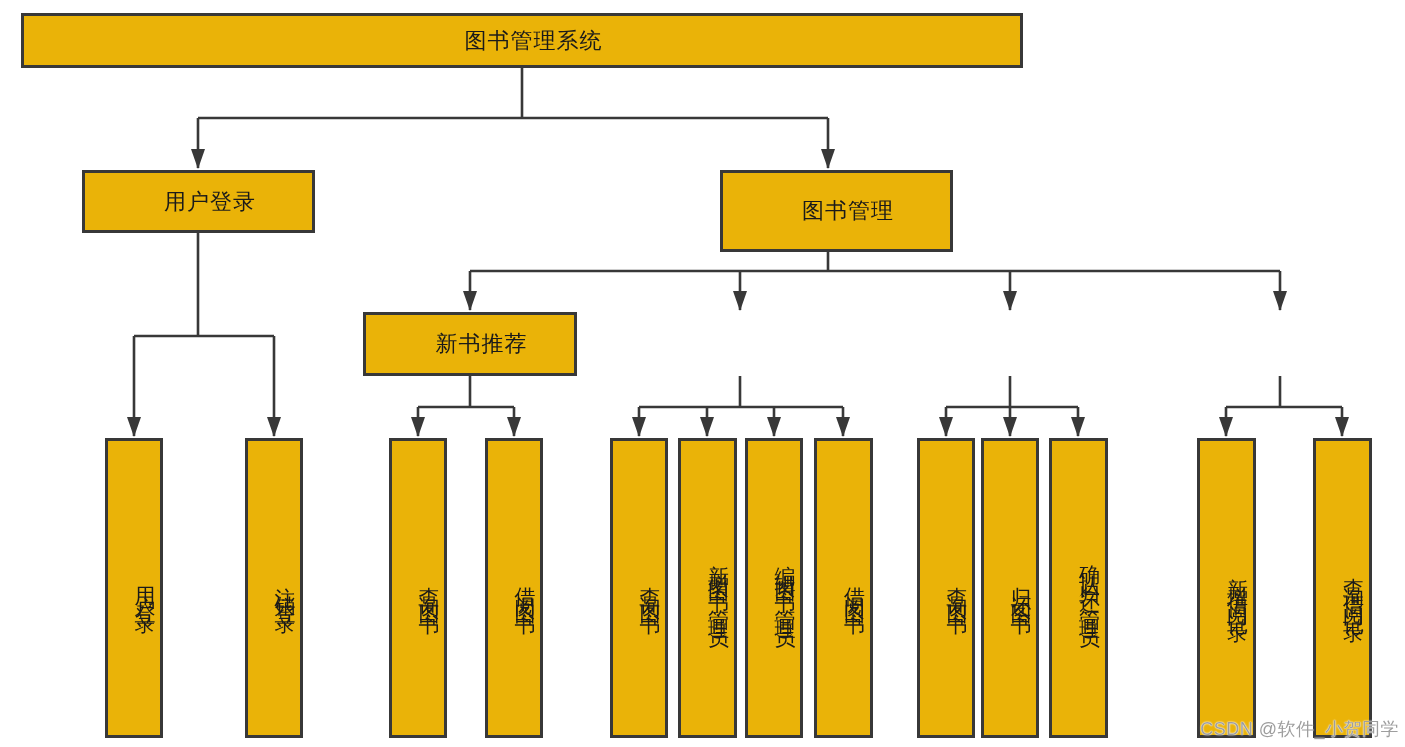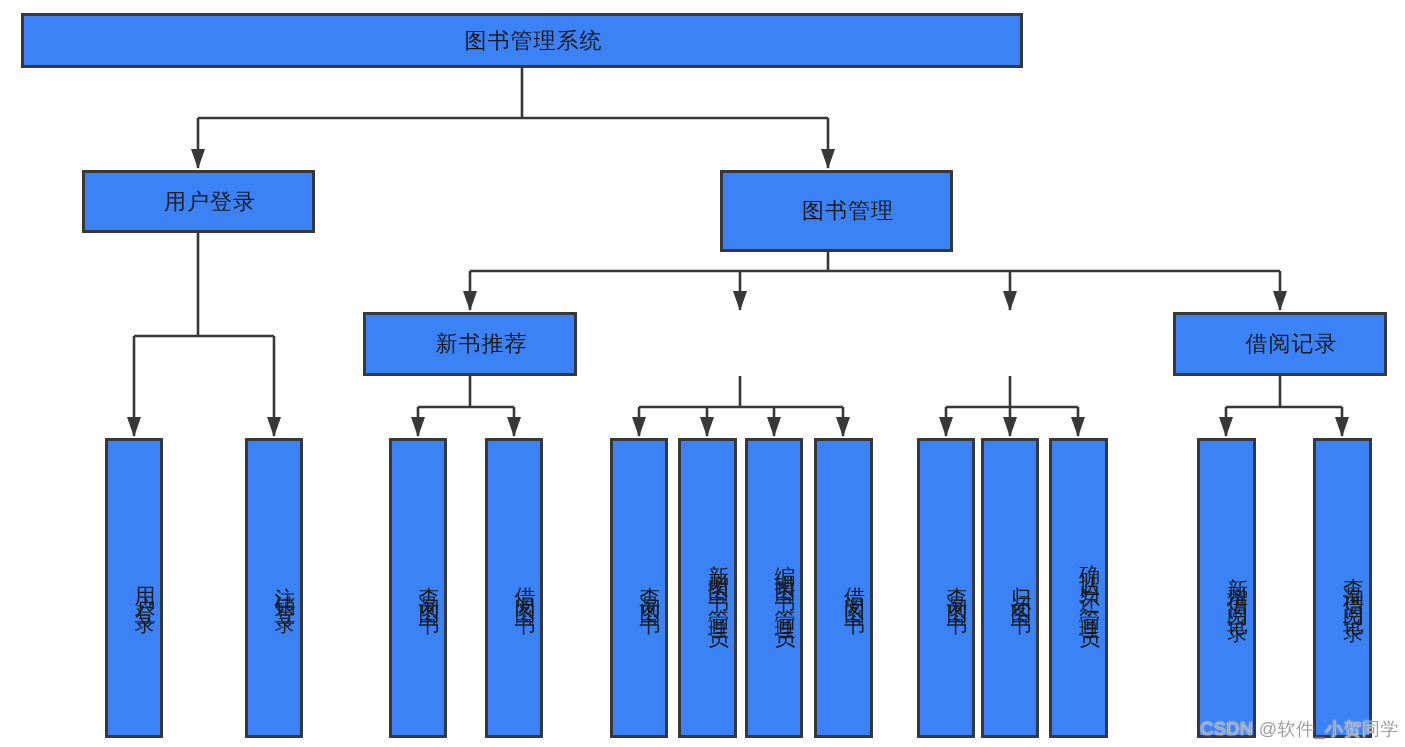--- a/index.html
+++ b/index.html
@@ -16,21 +16,21 @@
     background:var(--bg);
     font-family:"Liberation Sans",sans-serif;
     color:var(--text);
     overflow:hidden;
   }
   .wires{position:absolute;left:0;top:0;width:1405px;height:747px;}
   .box{
     position:absolute;
     box-sizing:border-box;
     border:3px solid var(--border);
-    background:#3b82f6;
+    background:#eab308;
     display:flex;
     align-items:center;
     justify-content:center;
     font-size:22px;
     letter-spacing:1px;
     color:var(--text);
     padding-left:23px;
   }
   .vbox{
     writing-mode:vertical-rl;
@@ -105,21 +105,20 @@
       <line x1="1342" y1="407" x2="1342" y2="436" marker-end="url(#arrow)"></line>
     </g>
   </svg>
 
   <div class="box" style="left:21px;top:13px;width:1002px;height:55px;">图书管理系统</div>
 
   <div class="box" style="left:82px;top:170px;width:233px;height:63px;">用户登录</div>
   <div class="box" style="left:712px;top:170px;width:233px;height:82px;margin-left:8px;">图书管理</div>
 
   <div class="box" style="left:363px;top:312px;width:214px;height:64px;">新书推荐</div>
-  <div class="box" style="left:1173px;top:312px;width:214px;height:64px;">借阅记录</div>
 
   <div class="box vbox" style="left:105px;top:438px;width:58px;height:300px;">用户登录</div>
   <div class="box vbox" style="left:245px;top:438px;width:58px;height:300px;">注销登录</div>
 
   <div class="box vbox" style="left:389px;top:438px;width:58px;height:300px;">查询图书</div>
   <div class="box vbox" style="left:485px;top:438px;width:58px;height:300px;">借阅图书</div>
 
   <div class="box vbox" style="left:610px;top:438px;width:58px;height:300px;">查询图书</div>
   <div class="box vbox" style="left:678px;top:438px;width:59px;height:300px;">新增图书（管理员）</div>
   <div class="box vbox" style="left:745px;top:438px;width:58px;height:300px;">编辑图书（管理员）</div>

